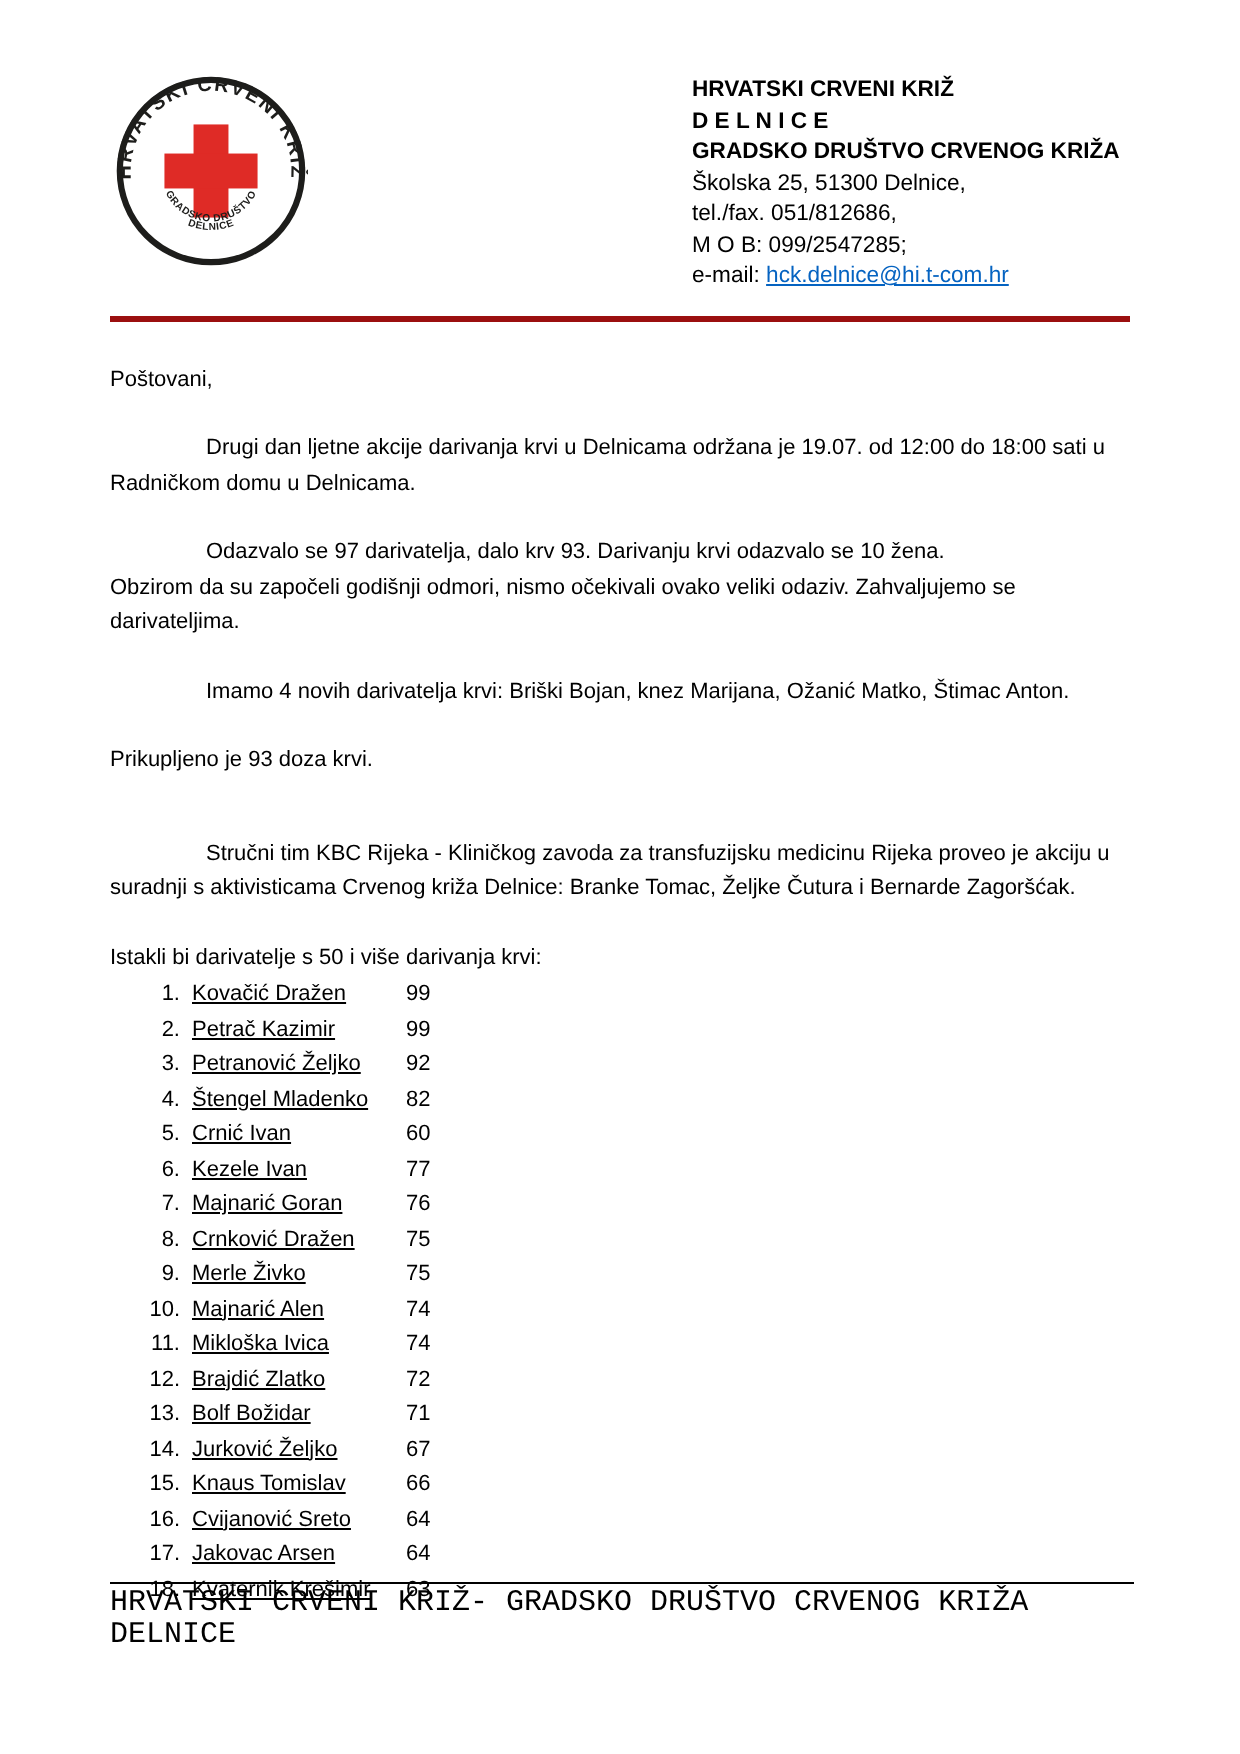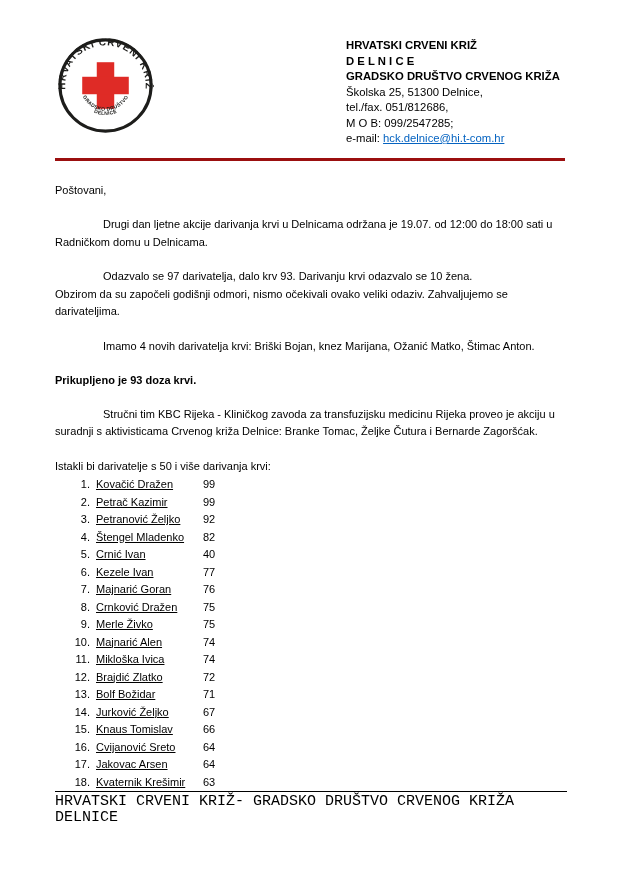--- a/index.html
+++ b/index.html
@@ -40,21 +40,21 @@
   }
 
   
   .content {
     padding: 21px 55px 0 55px;
     font-size: 11px;
     line-height: 17.5px;
   }
   .para { white-space: pre; margin: 0 0 17px 0; }
   .para.indent { text-indent: 48px; }
-  .bold-line { font-weight: bold; margin: 0 0 16px 0; }
+  .bold-line { font-weight: normal; margin: 0 0 29px 0; }
   .list-intro { margin: 0 0 1px 0; }
 
   
   .donor-list { }
   .donor-row {
     position: relative;
     height: 17.5px;
     line-height: 17.5px;
     padding-left: 18px;
     text-decoration: underline;
@@ -156,21 +156,21 @@
         <div class="donor-row">
       <span class="donor-rank">3.</span><span class="donor-name">Petranović Željko</span>
       <span class="donor-count">92</span>
     </div>
         <div class="donor-row">
       <span class="donor-rank">4.</span><span class="donor-name">Štengel Mladenko</span>
       <span class="donor-count">82</span>
     </div>
         <div class="donor-row">
       <span class="donor-rank">5.</span><span class="donor-name">Crnić Ivan</span>
-      <span class="donor-count">40</span>
+      <span class="donor-count">60</span>
     </div>
         <div class="donor-row">
       <span class="donor-rank">6.</span><span class="donor-name">Kezele Ivan</span>
       <span class="donor-count">77</span>
     </div>
         <div class="donor-row">
       <span class="donor-rank">7.</span><span class="donor-name">Majnarić Goran</span>
       <span class="donor-count">76</span>
     </div>
         <div class="donor-row">

